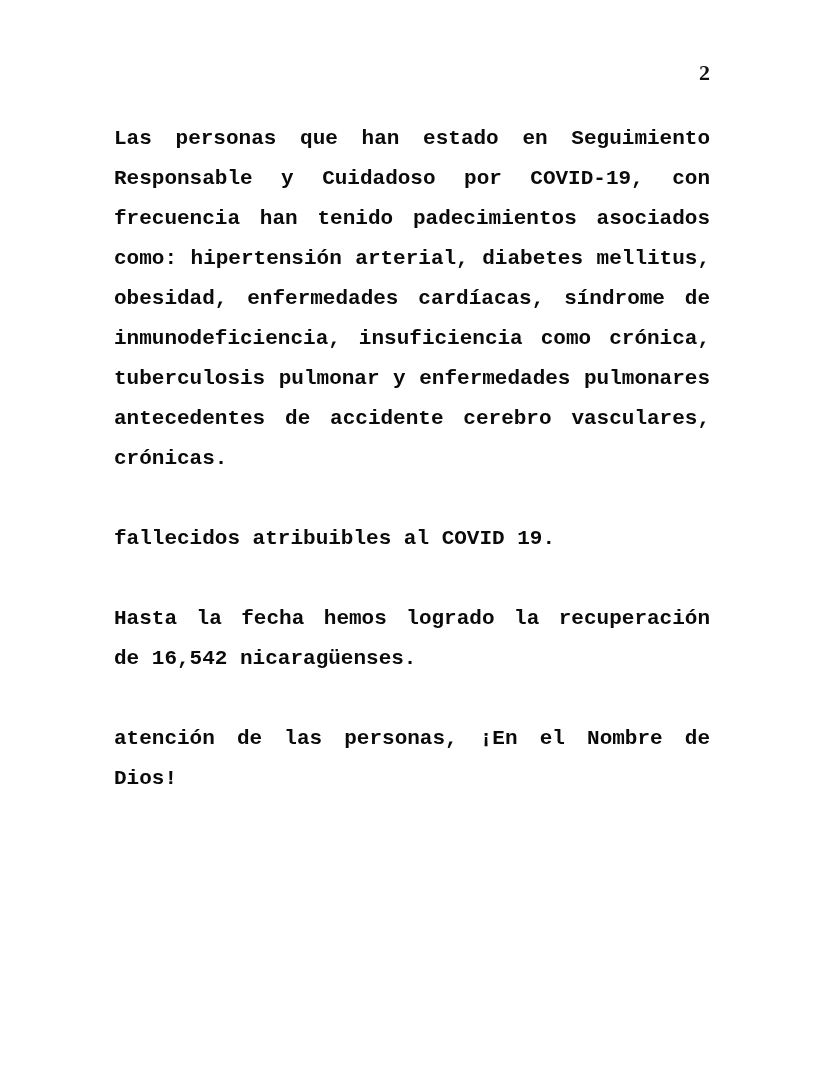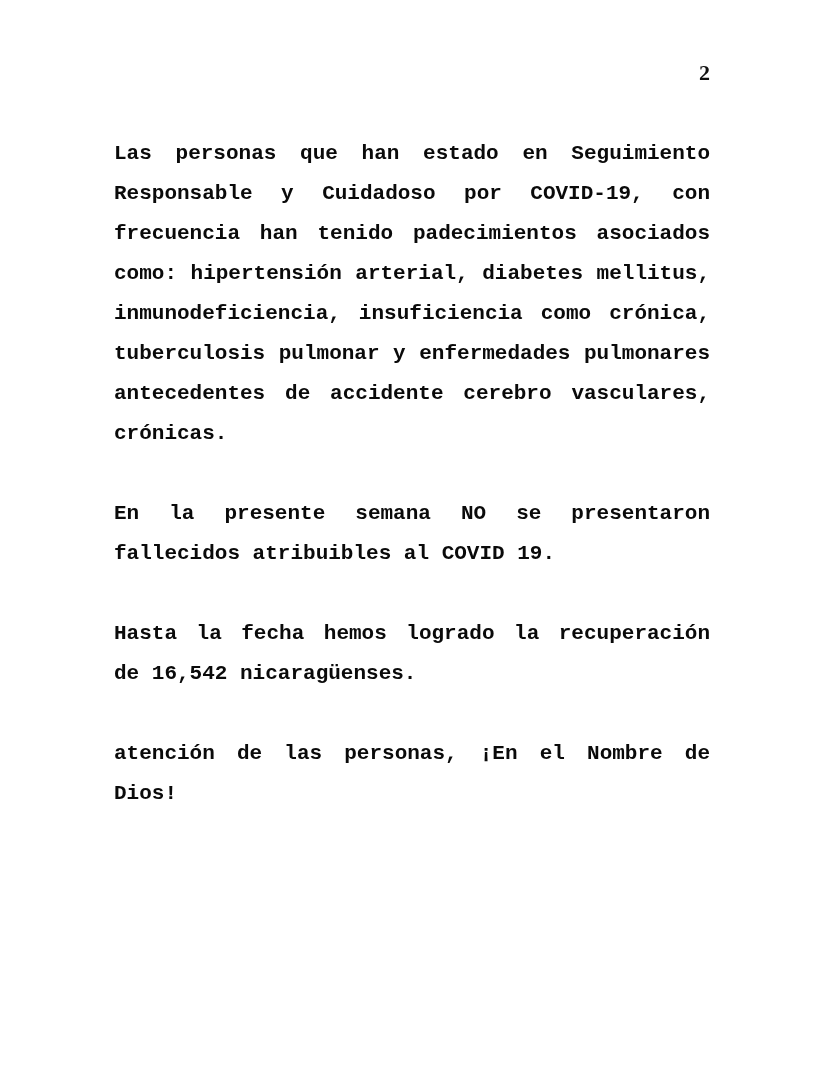--- a/index.html
+++ b/index.html
@@ -23,21 +23,21 @@
     width: 596px;
     text-align: right;
     font-family: "Liberation Serif", serif;
     font-weight: 700;
     font-size: 22px;
     line-height: 30px;
     color: #111111;
   }
   .content {
     position: absolute;
-    top: 134px;
+    top: 119px;
     left: 114px;
     width: 596px;
     font-size: 21px;
     font-weight: 700;
     line-height: 40px;
     letter-spacing: 0;
   }
   .paragraph {
     margin: 0 0 40px 0;
   }
@@ -58,27 +58,27 @@
 <body>
 
 <div class="page">
   <div class="page-number">2</div>
   <div class="content">
       <div class="paragraph">
         <div class="line">Las personas que han estado en Seguimiento</div>
         <div class="line">Responsable y Cuidadoso por COVID-19, con</div>
         <div class="line">frecuencia han tenido padecimientos asociados</div>
         <div class="line">como: hipertensión arterial, diabetes mellitus,</div>
+        <div class="line">obesidad, enfermedades cardíacas, síndrome de</div>
         <div class="line">inmunodeficiencia, insuficiencia como crónica,</div>
         <div class="line">tuberculosis pulmonar y enfermedades pulmonares</div>
         <div class="line">antecedentes de accidente cerebro vasculares,</div>
         <div class="line last">crónicas.</div>
       </div>
       <div class="paragraph">
-        <div class="line">En la presente semana NO se presentaron</div>
         <div class="line last">fallecidos atribuibles al COVID 19.</div>
       </div>
       <div class="paragraph">
         <div class="line">Hasta la fecha hemos logrado la recuperación</div>
         <div class="line last">de 16,542 nicaragüenses.</div>
       </div>
       <div class="paragraph">
         <div class="line">atención de las personas, ¡En el Nombre de</div>
         <div class="line last">Dios!</div>
       </div>

